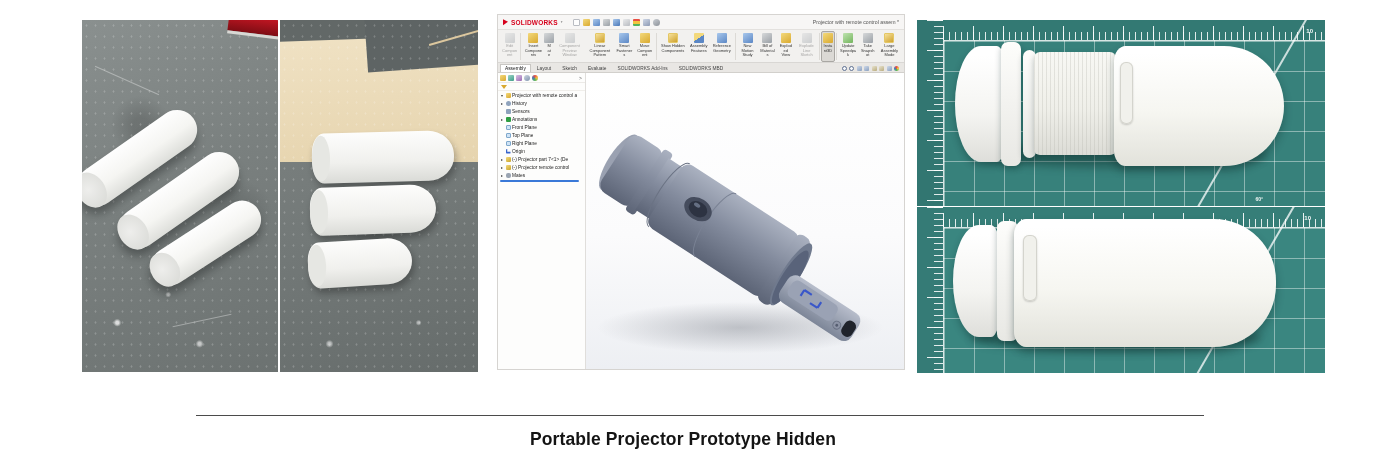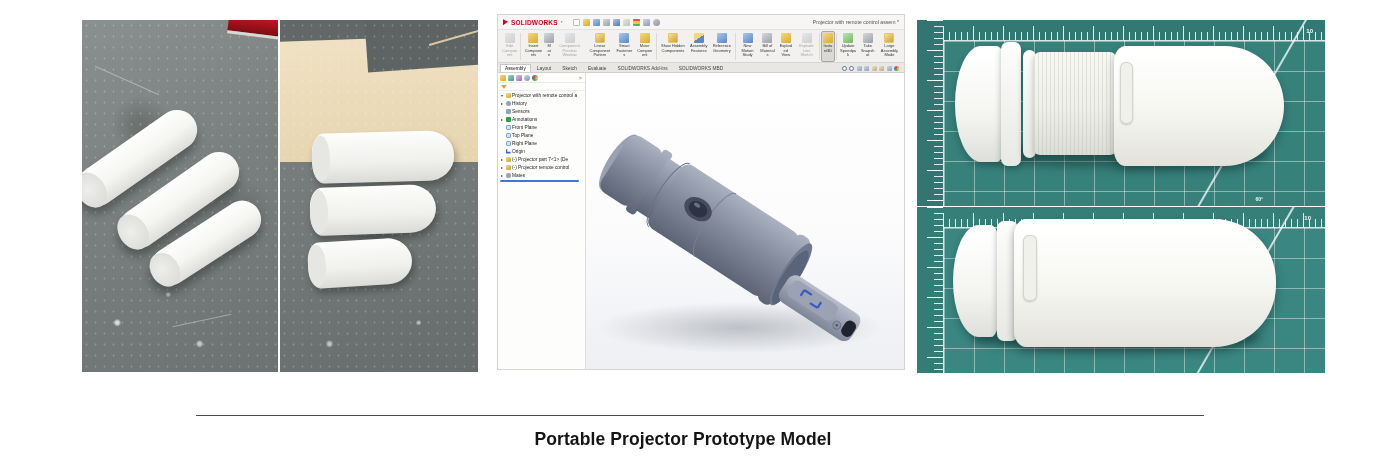--- a/index.html
+++ b/index.html
@@ -461,13 +461,13 @@
   <span class="mat-num" style="right:14px;top:8px">10</span>
   <div class="proto-shadow" style="left:55px;top:118px;width:290px;height:26px"></div>
   <div class="pp p-cap" style="left:36px;top:18px;width:48px;height:112px"></div>
   <div class="pp p-ring" style="left:80px;top:14px;width:21px;height:120px"></div>
   <div class="pp p-barrel" style="left:99px;top:16px;width:50px;height:116px"></div>
   <div class="pp p-shell" style="left:97px;top:12px;width:262px;height:128px"></div>
   <div class="pp p-slot" style="left:106px;top:28px;width:14px;height:66px"></div>
 </div>
 
 <div class="abs" id="divider"></div>
-<div class="abs" id="caption">Portable Projector Prototype Model</div>
+<div class="abs" id="caption">Portable Projector Prototype Hidden</div>
 
 </body></html>

